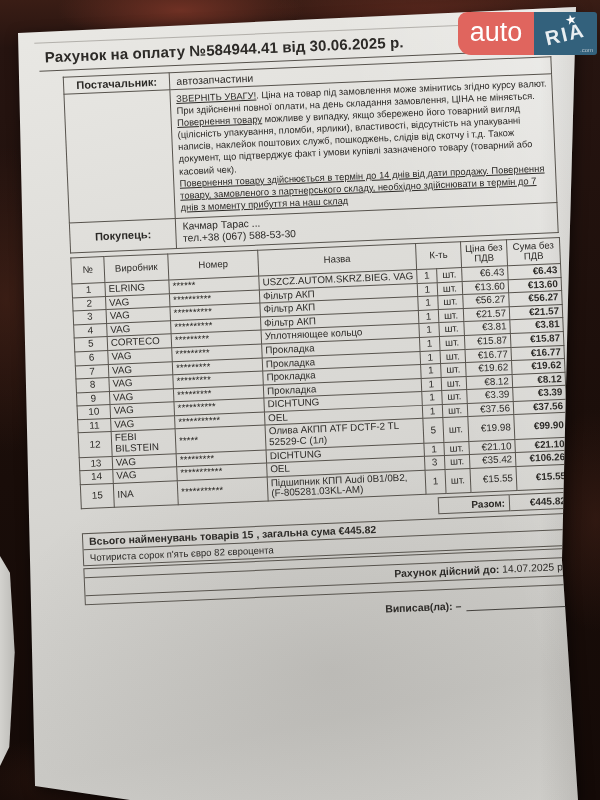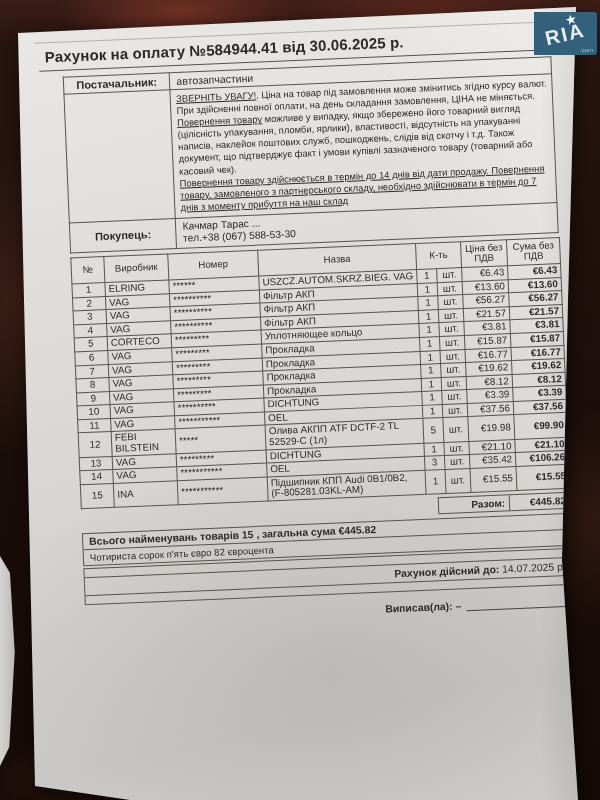--- a/index.html
+++ b/index.html
@@ -318,18 +318,19 @@
       <div class="issued-row">
         <div class="issued-spacer"></div>
         <div>Виписав(ла): –</div>
         <div class="issued-line"></div>
       </div>
     </div>
   </div>
 </div>
 
 <div class="watermark">
+  <div class="wm-auto">auto</div>
   <div class="wm-ria">
     <span class="wm-star">★</span>
     <span class="wm-ria-text">RIA</span>
     <span class="wm-com">.com</span>
   </div>
 </div>
 
 </body></html>

